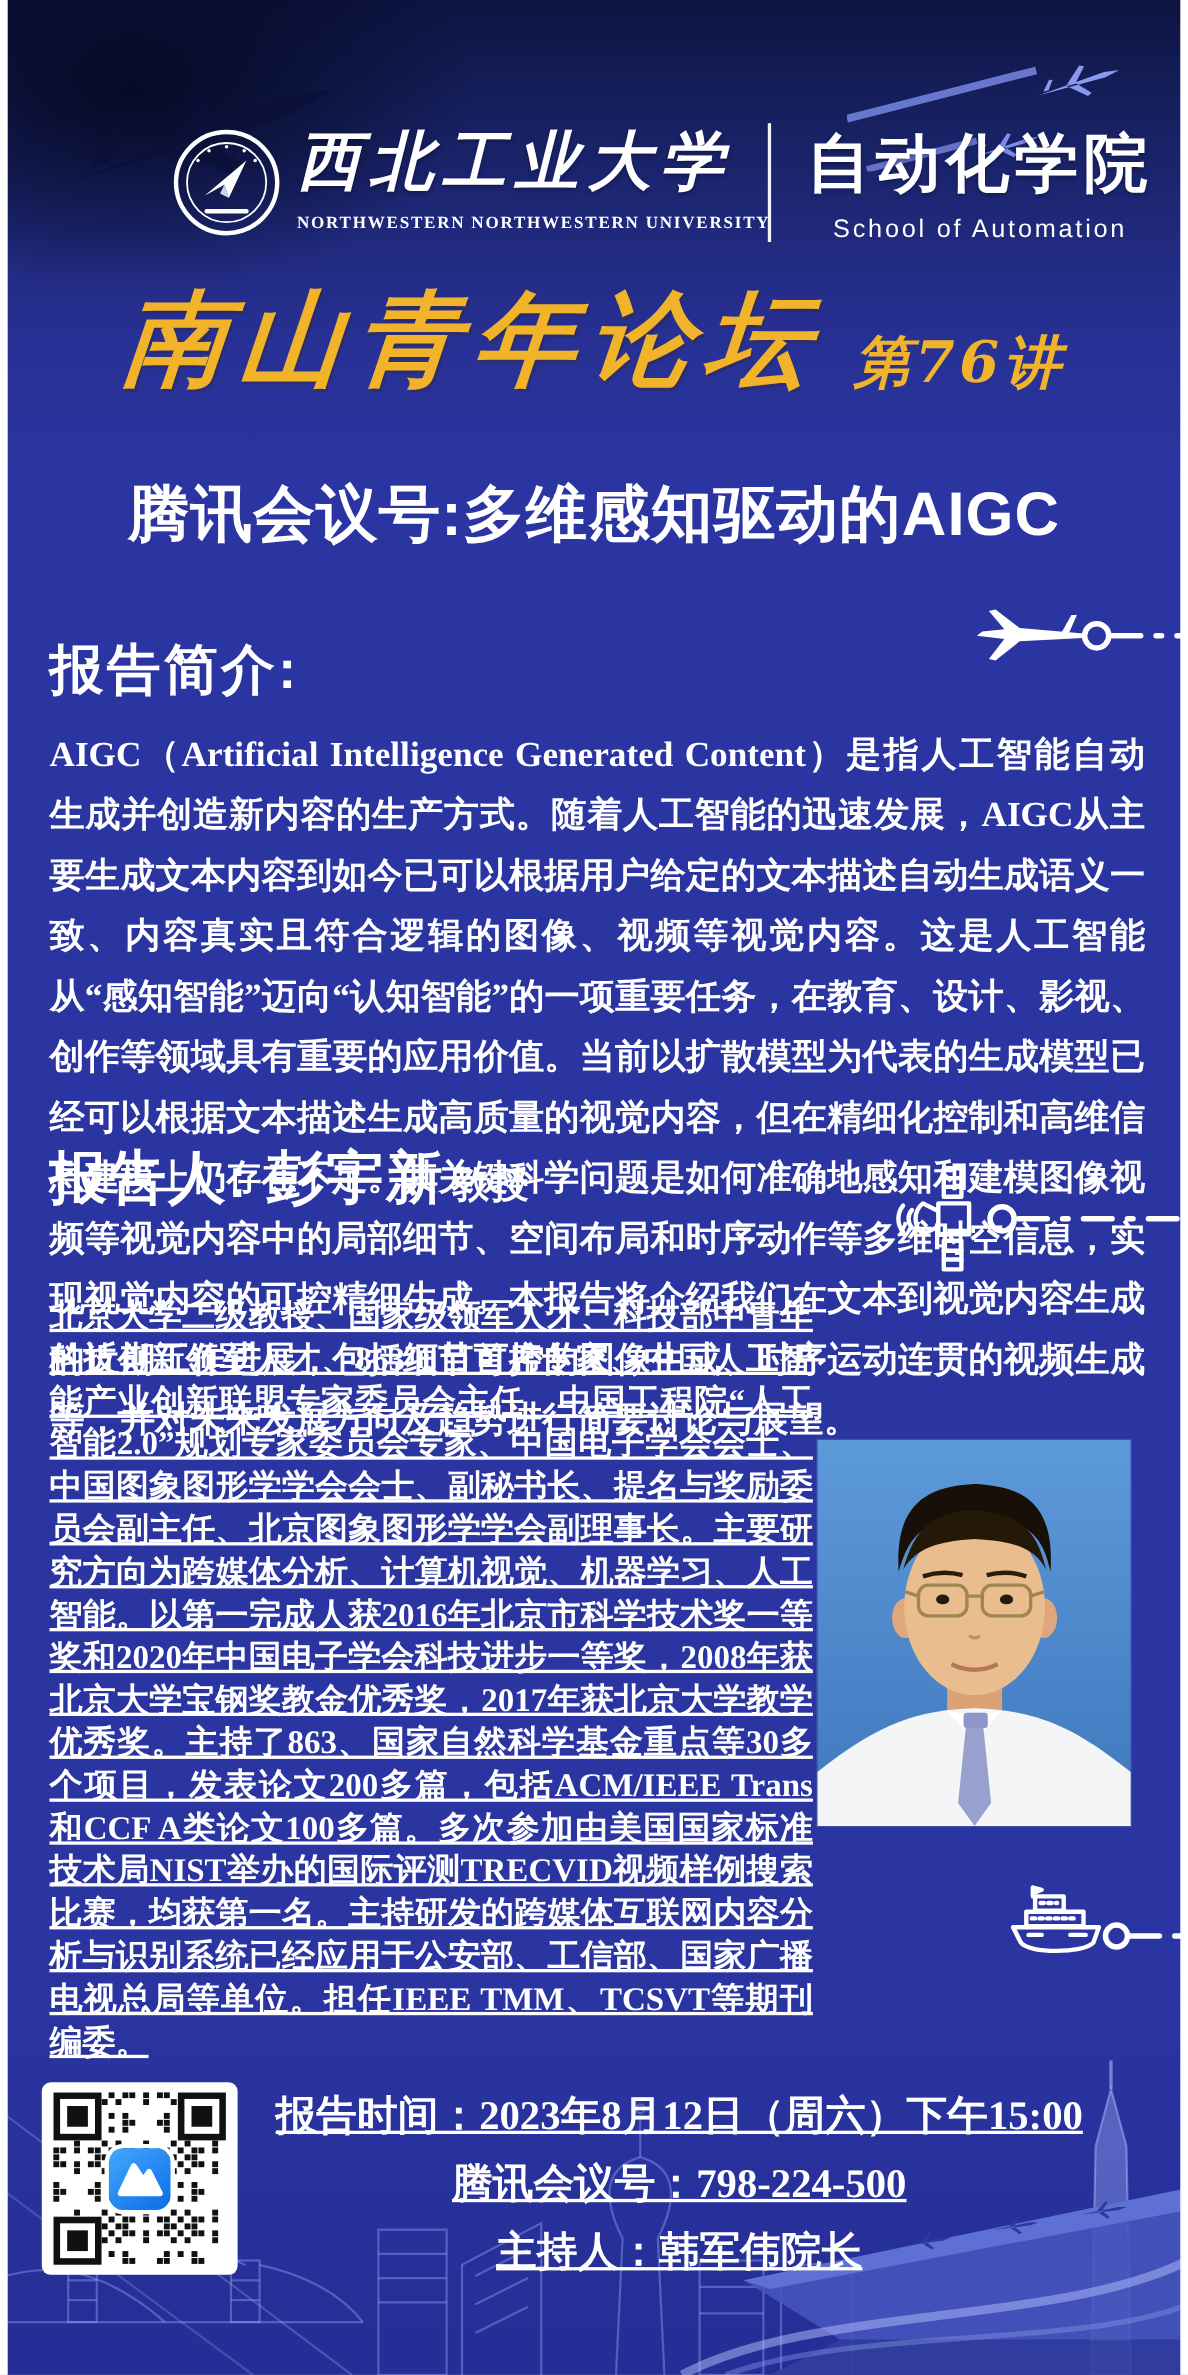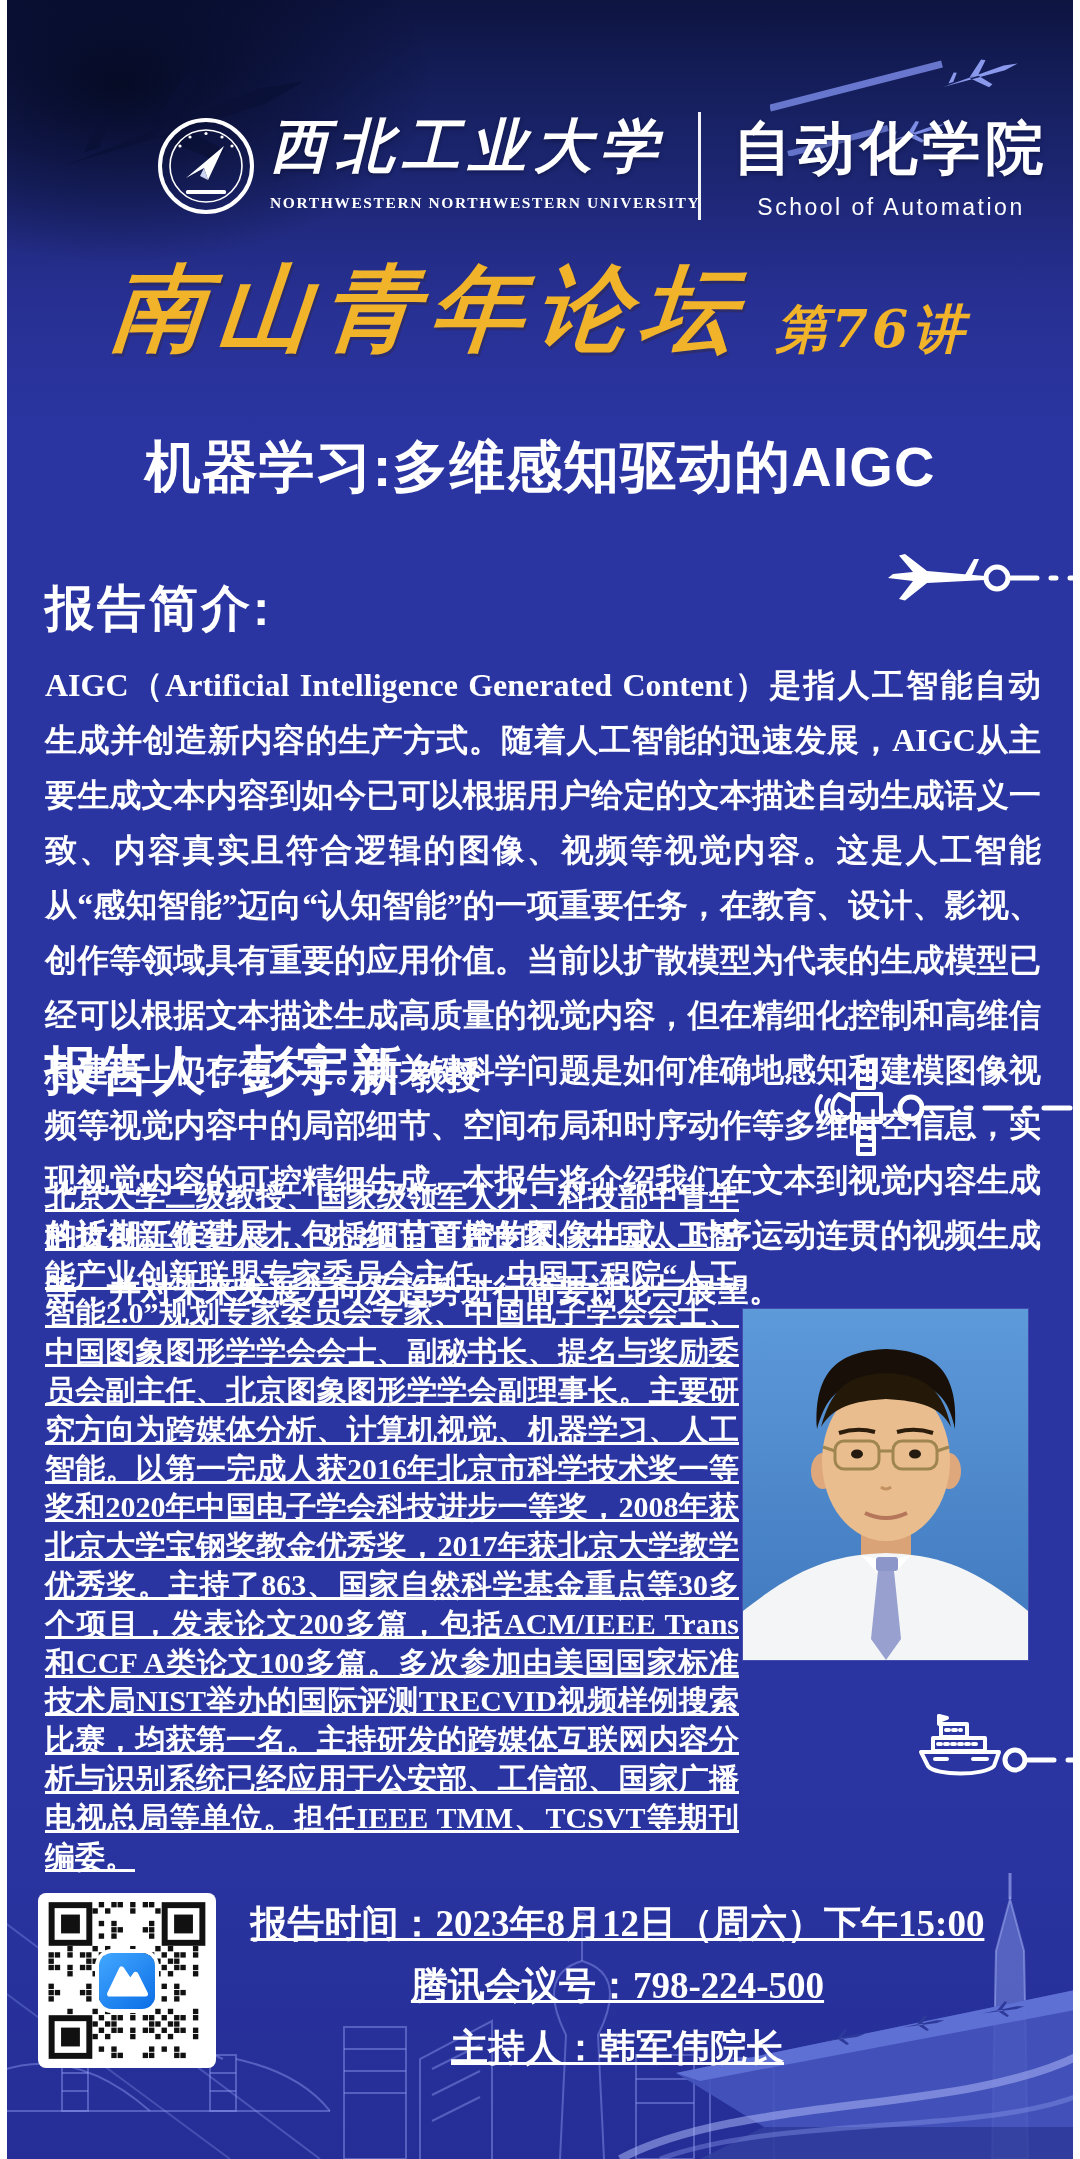--- a/index.html
+++ b/index.html
@@ -111,21 +111,21 @@
     <div class="school-block">
       <div class="school-cn">自动化学院</div>
       <div class="school-en">School of Automation</div>
     </div>
   </div>
 
   <div class="forum">
     <span class="forum-main">南山青年论坛</span><span class="forum-session">第76讲</span>
   </div>
 
-  <div class="report-title">机器学习:多维感知驱动的AIGC</div>
+  <div class="report-title">腾讯会议号:多维感知驱动的AIGC</div>
 
   <div class="abs-head">报告简介:</div>
   <svg class="divider-svg" style="top:548px" width="195" height="84" viewBox="0 0 195 84">
     <path d="M100 28 L42 23 L20 6 L14 7.5 L28 24 L8 26 L3 30 L28 33 L14 51 L20 52.5 L42 35 L100 32 Z" fill="#fff"></path>
     <path d="M80 27 L89 11 L94 11 L87 27 Z" fill="#fff"></path>
     <circle class="oline" cx="112" cy="30" r="11" stroke-width="5"></circle>
     <line class="dash" x1="126" y1="30" x2="195" y2="30"></line>
   </svg>
   <div class="abs-body">AIGC（Artificial Intelligence Generated Content）是指人工智能自动生成并创造新内容的生产方式。随着人工智能的迅速发展，AIGC从主要生成文本内容到如今已可以根据用户给定的文本描述自动生成语义一致、内容真实且符合逻辑的图像、视频等视觉内容。这是人工智能从“感知智能”迈向“认知智能”的一项重要任务，在教育、设计、影视、创作等领域具有重要的应用价值。当前以扩散模型为代表的生成模型已经可以根据文本描述生成高质量的视觉内容，但在精细化控制和高维信息建模上仍存在不足。其关键科学问题是如何准确地感知和建模图像视频等视觉内容中的局部细节、空间布局和时序动作等多维时空信息，实现视觉内容的可控精细生成。本报告将介绍我们在文本到视觉内容生成的近期工作进展，包括细节可控的图像生成、时序运动连贯的视频生成等，并对未来发展方向及趋势进行简要讨论与展望。</div>
 

